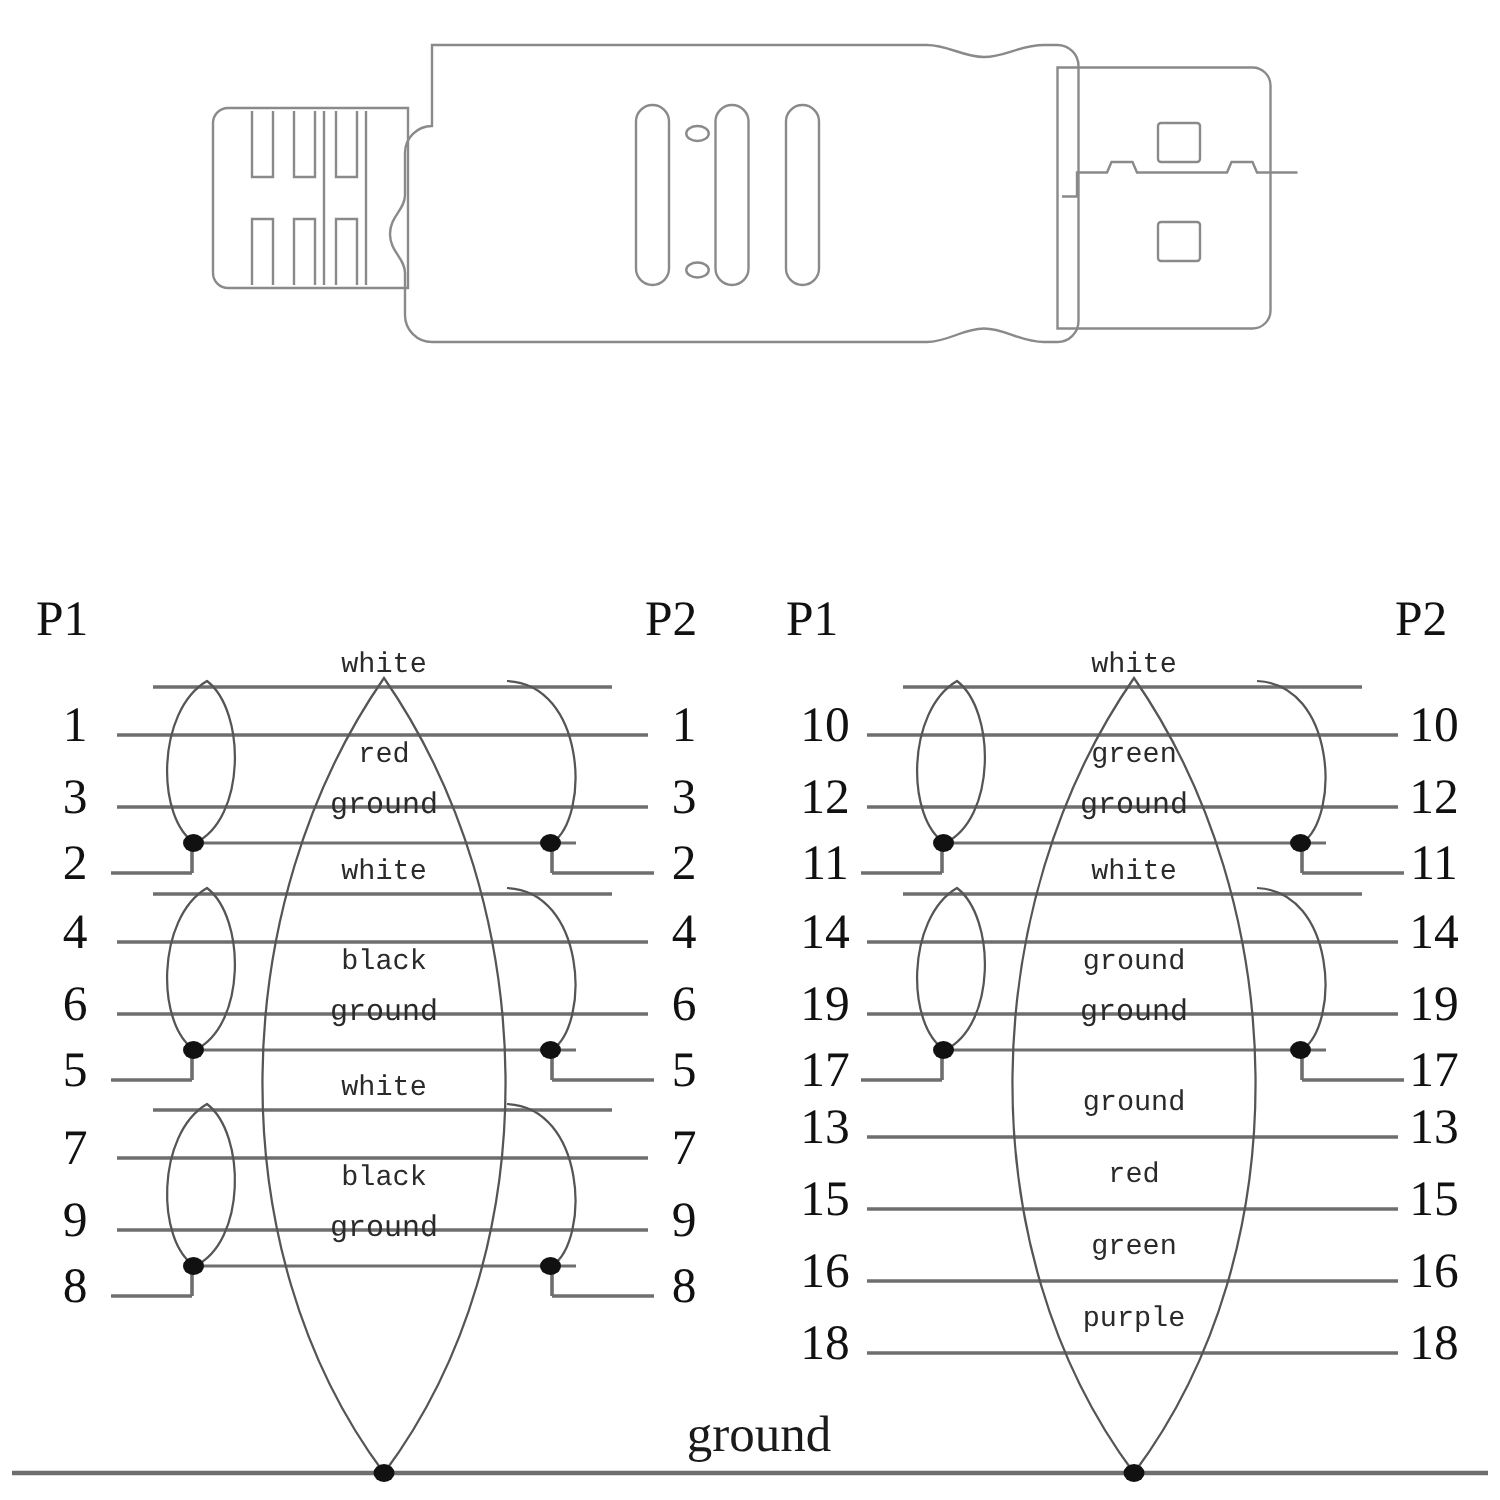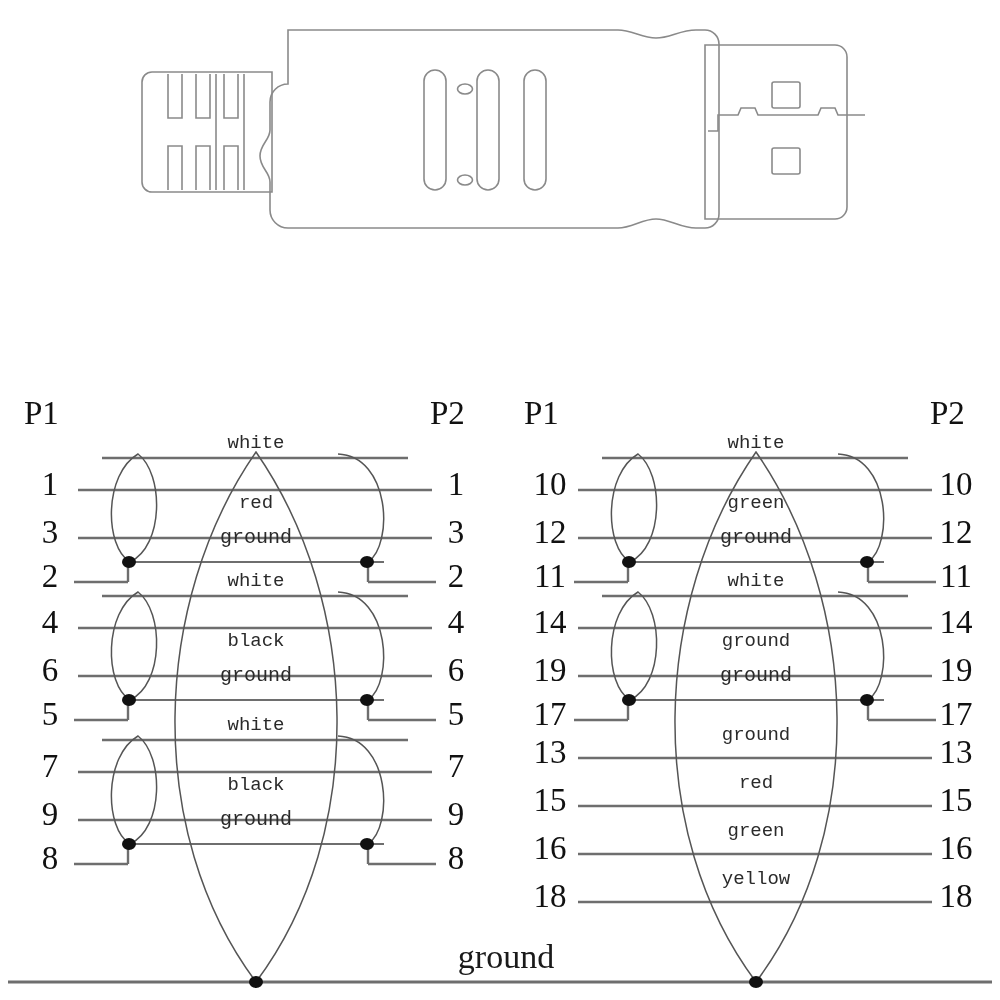--- a/index.html
+++ b/index.html
@@ -221,18 +221,18 @@
       <div class="pinlbl" style="left: 924px; top: 696px;">17</div>
       <div class="wirelbl" style="left: 756px; top: 724px;">ground</div>
       <div class="pinlbl" style="left: 518px; top: 734px;">13</div>
       <div class="pinlbl" style="left: 924px; top: 734px;">13</div>
       <div class="wirelbl" style="left: 756px; top: 772px;">red</div>
       <div class="pinlbl" style="left: 518px; top: 782px;">15</div>
       <div class="pinlbl" style="left: 924px; top: 782px;">15</div>
       <div class="wirelbl" style="left: 756px; top: 820px;">green</div>
       <div class="pinlbl" style="left: 518px; top: 830px;">16</div>
       <div class="pinlbl" style="left: 924px; top: 830px;">16</div>
-      <div class="wirelbl" style="left: 756px; top: 868px;">yellow</div>
+      <div class="wirelbl" style="left: 756px; top: 868px;">purple</div>
       <div class="pinlbl" style="left: 518px; top: 878px;">18</div>
       <div class="pinlbl" style="left: 924px; top: 878px;">18</div>
       <div class="groundlbl" style="left: 506px; top: 938px;">ground</div>
     </div>
 </div>
 
 </body></html>

